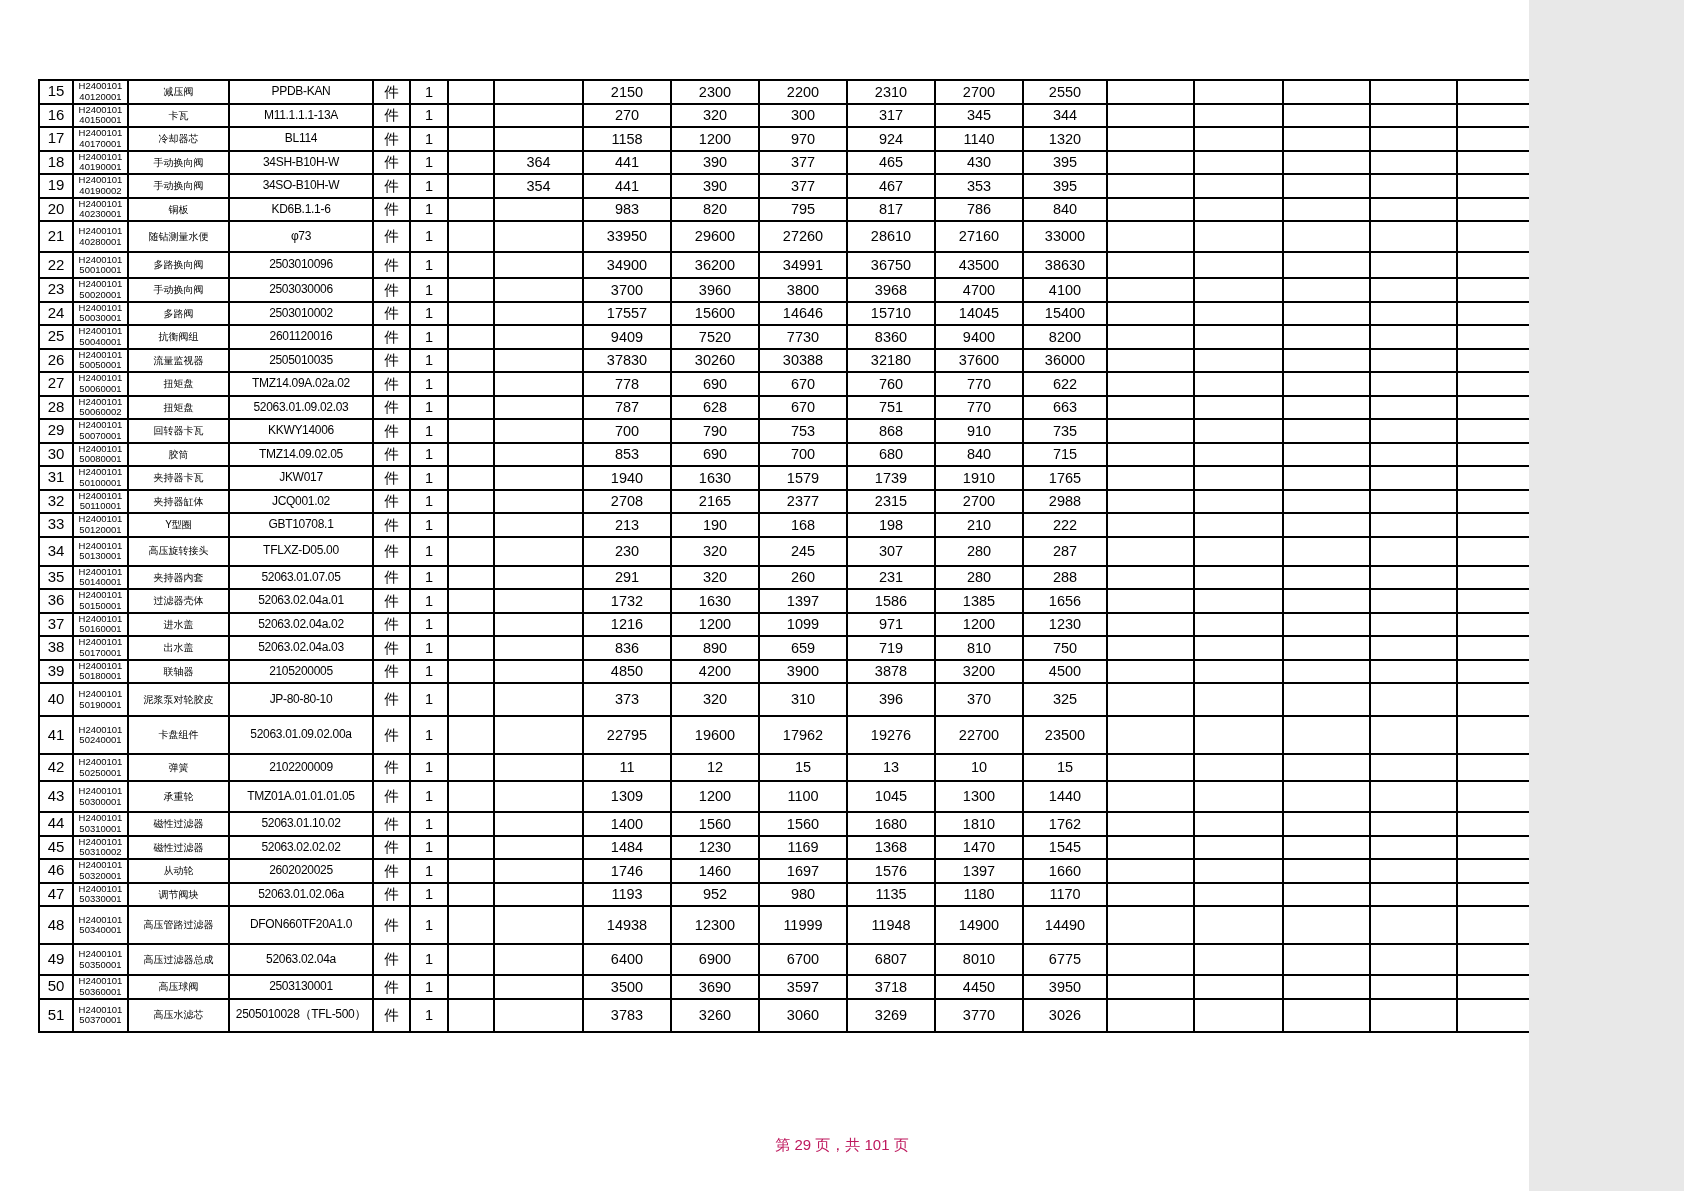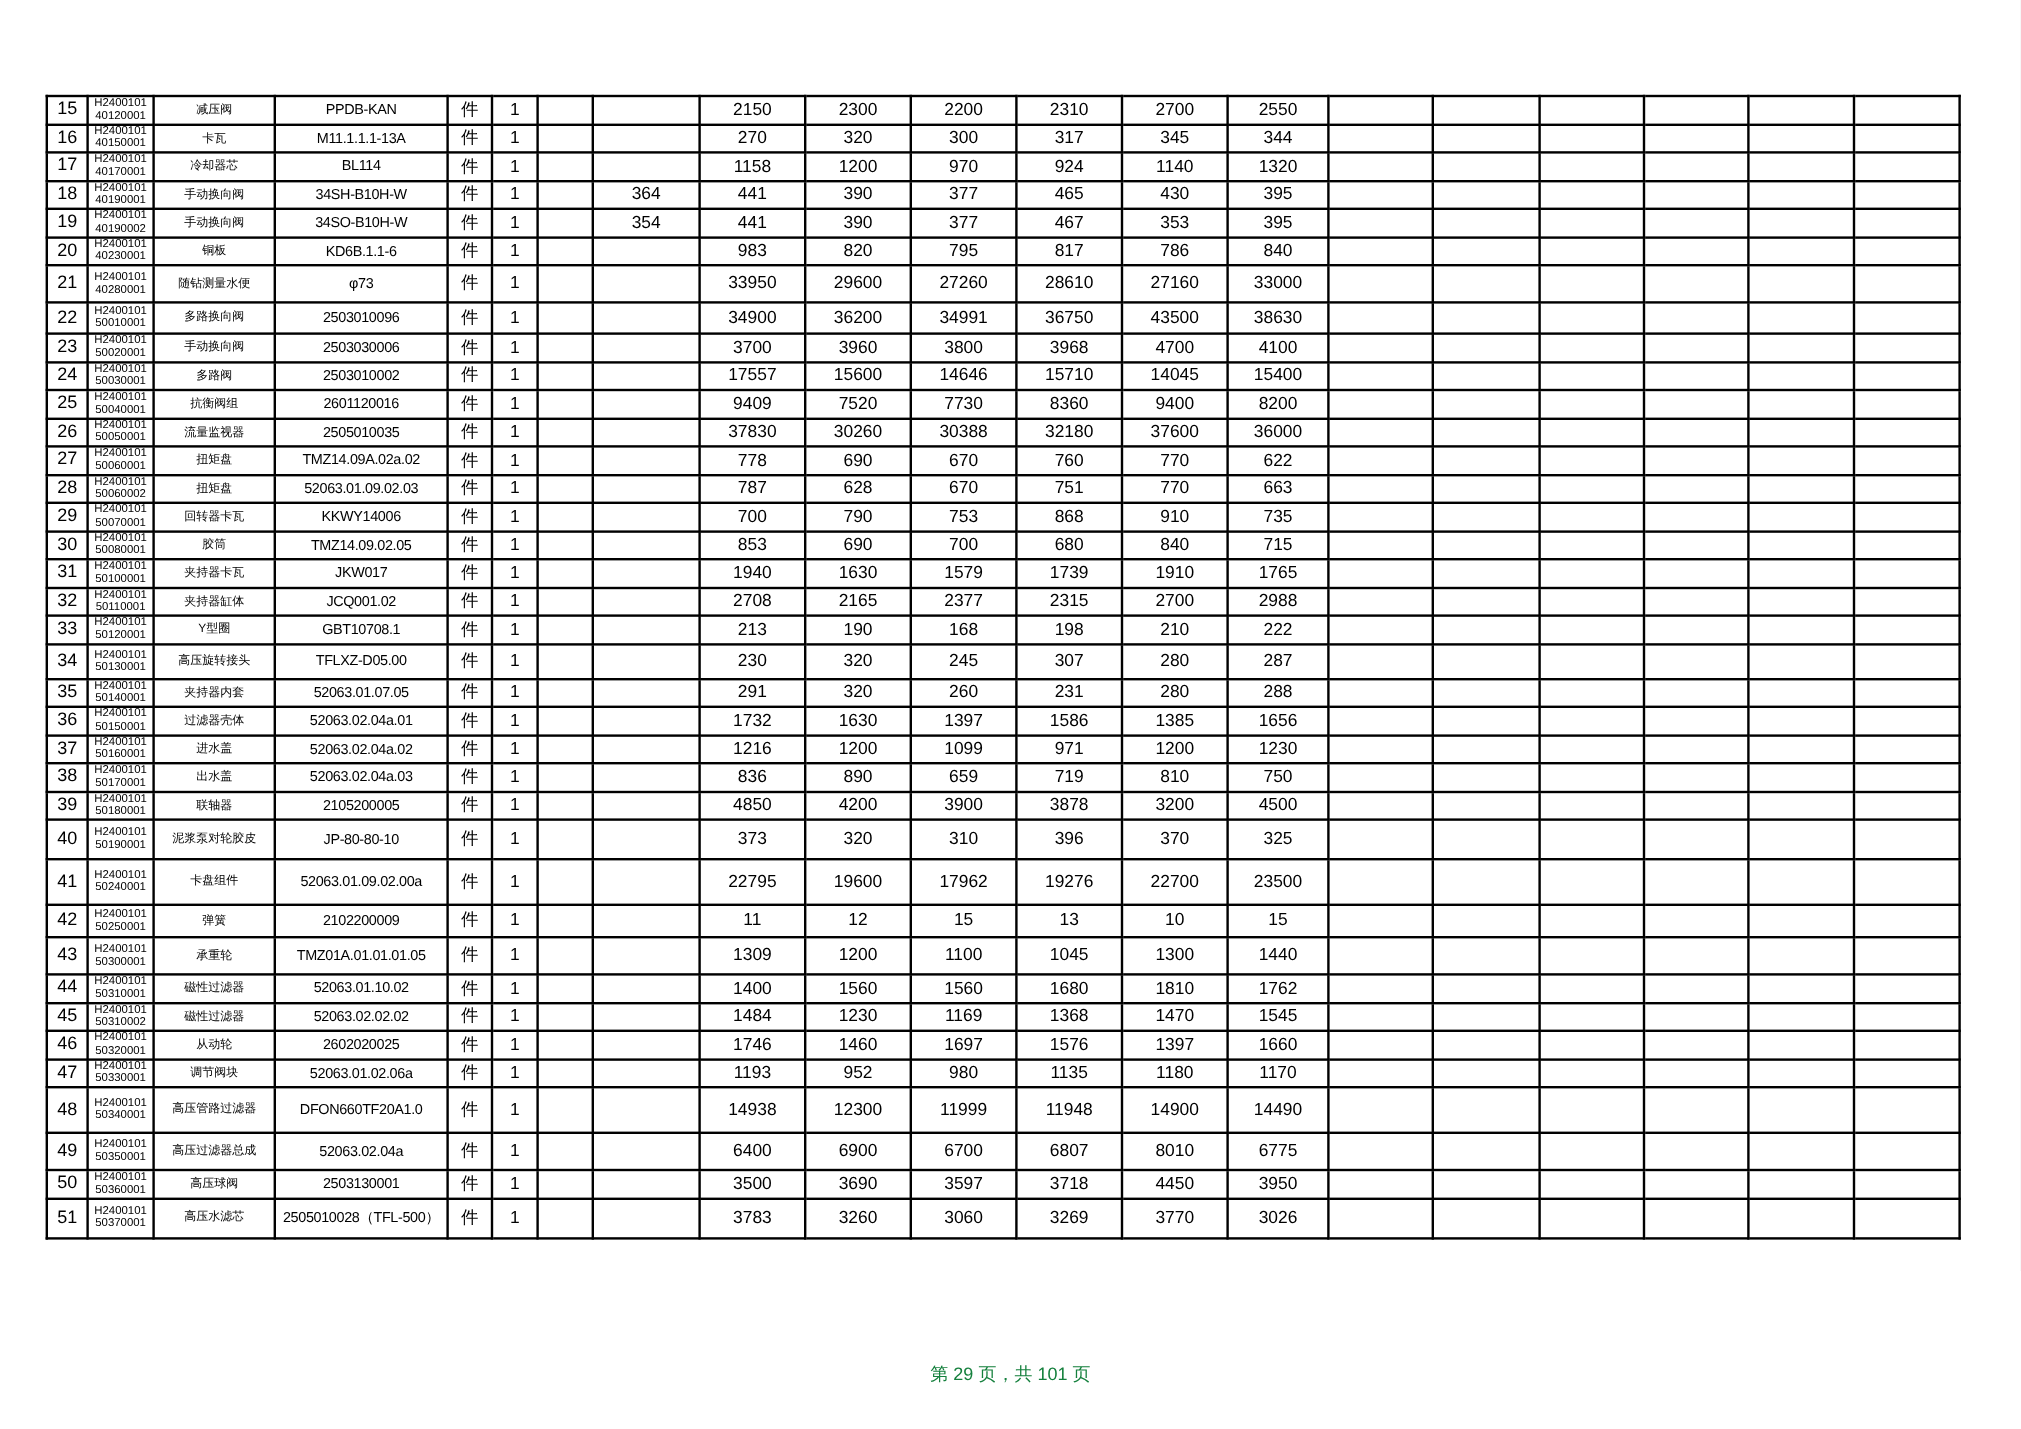--- a/index.html
+++ b/index.html
@@ -1,22 +1,23 @@
 <!DOCTYPE html>
 <html lang="zh"><head>
 <meta charset="utf-8">
 <style>
   html,body{margin:0;padding:0;background:#e8e8e8;}
   .page{
     position:relative;
-    width:1684px;height:1191px;
+    width:1488px;height:1191px;
     background:#ffffff;
     font-family:"Liberation Sans","DejaVu Sans",sans-serif;
     color:#000;
     overflow:hidden;
+    padding-left:41px;
   }
   table.price-table{
     position:absolute;left:38px;top:79px;
     width:1594px;
     border-collapse:collapse;
     table-layout:fixed;
   }
   .price-table td{
     border:2px solid #000;
     padding:0 2px;
@@ -45,21 +46,21 @@
   td.c-name{word-break:break-all;font-size:10px;}
   td.c-model{word-break:break-all;font-size:12px;letter-spacing:-0.3px;}
   td.c-unit,td.c-qty{font-size:14.5px;}
   td.c-v,td.c-pre{font-size:14.5px;}
 
   .footer{
     position:absolute;
     left:0;top:1136px;width:1684px;
     text-align:center;
     font-size:15px;
-    color:#15803d;
+    color:#be185d;
   }
 </style>
 </head>
 <body>
 
 <div class="page">
 
   <table class="price-table">
     <colgroup>
       <col style="width:34px">

